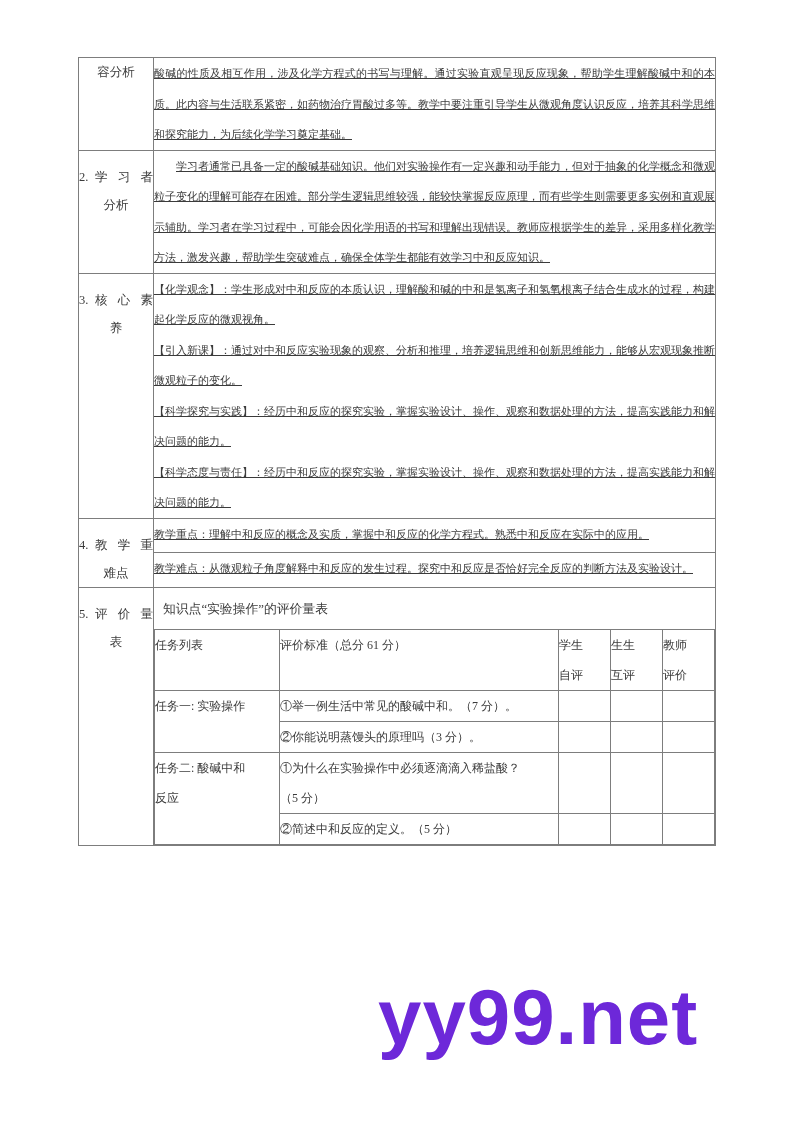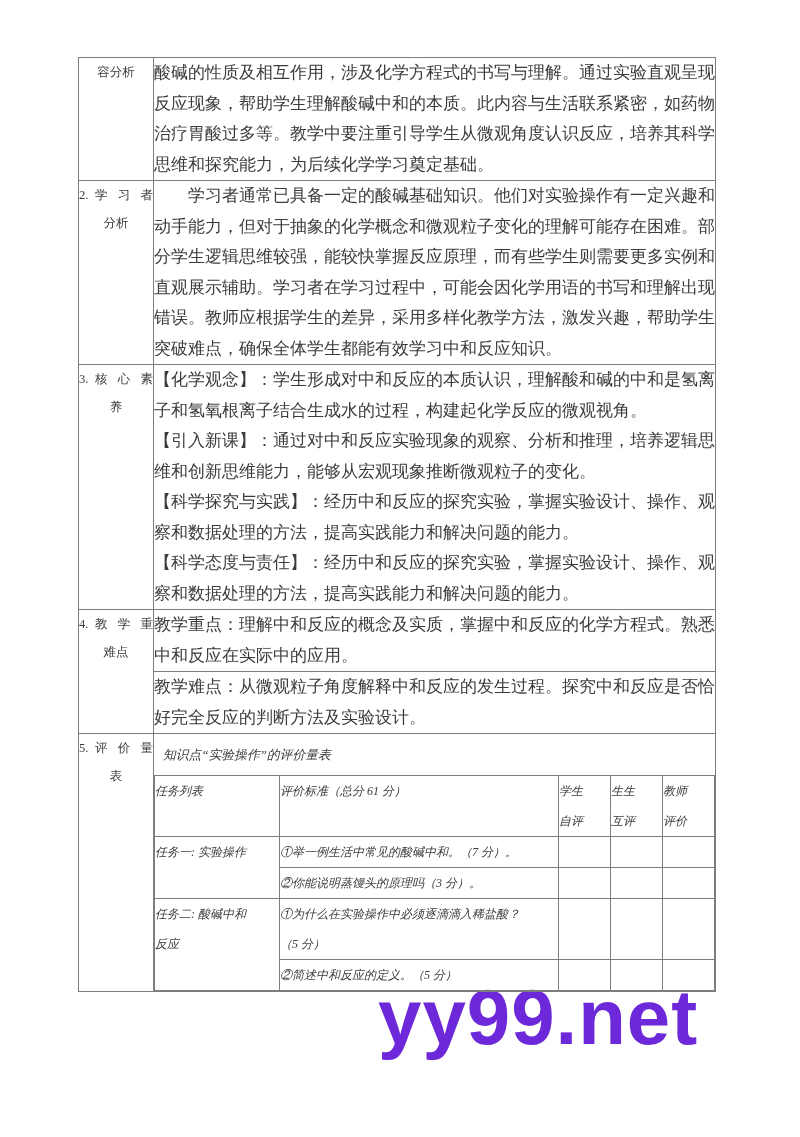--- a/index.html
+++ b/index.html
@@ -58,41 +58,42 @@
   .label-cell {
     padding: 8px 6px 8px 7px;
     font-size: 12.5px;
     line-height: 28px;
   }
   .label-cell .just {
     display: block;
     text-align: justify;
     text-align-last: justify;
     white-space: nowrap;
+    margin-top: 12px;
   }
   .label-cell .plain { display: block; text-align: center; }
 
   
   .body-cell {
     padding: 7px 9px 7px 9px;
-    font-size: 17px;
+    font-size: 11px;
     line-height: 30.5px;
     text-align: justify;
+    text-decoration: underline;
   }
   .body-cell p {
     margin: 0;
   }
   .body-cell p.indent {
     text-indent: 2em;
   }
 
   
   .rubric-host {
     padding: 0;
-    font-style: italic;
   }
   .rubric-title {
     padding: 9px 9px 8px 9px;
     font-size: 12.8px;
     line-height: 24px;
   }
   table.rubric {
     width: 100%;
     border-collapse: collapse;
     table-layout: fixed;

